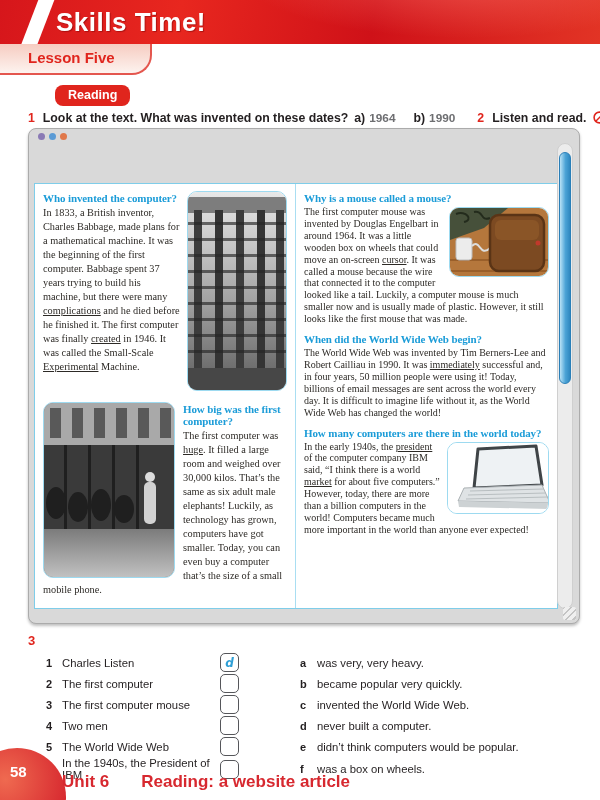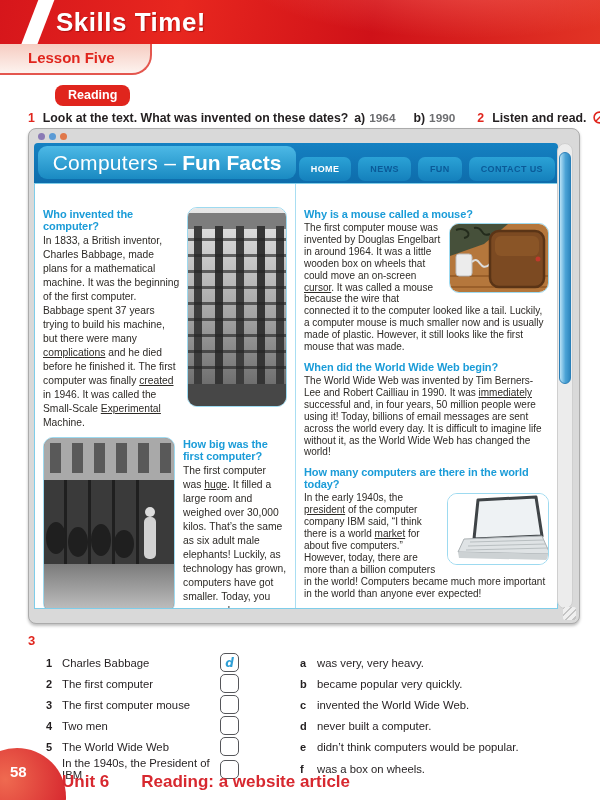--- a/index.html
+++ b/index.html
@@ -54,21 +54,21 @@
   .title-light { font-size:21px; font-weight:normal; letter-spacing:0.3px; }
   .title-bold { font-size:21px; font-weight:bold; margin-left:6px; }
   .nav { position:absolute; right:3px; bottom:2px; display:flex; gap:7px; }
   .nav-tab { height:24px; border-radius:7px; background:linear-gradient(180deg,#2ba2d6,#1480bc);
     color:#0a5a98; font-weight:bold; font-size:9px; letter-spacing:0.4px;
     display:flex; align-items:center; justify-content:center; padding:0 12px; cursor:pointer; }
   .nav-tab.active { color:#fff; }
 
   .site-content { position:absolute; top:40px; left:0; right:0; bottom:0;
     background:#fff; border:1px solid #7fcde9; display:flex; overflow:hidden; }
-  .col { width:50%; padding:21px 8px; overflow:hidden; }
+  .col { width:50%; padding:5px 8px; overflow:hidden;font-family:Liberation Serif, serif; }
   .col-left { border-right:1px solid #a9def2; }
 
   .sec-h { font-size:11px; font-weight:bold; color:#1b9cd8; margin:3px 0 2px; letter-spacing:-0.1px; }
   .body { font-size:10.3px; line-height:14px; color:#2d2a26; }
   .col-right .body { font-size:10px; line-height:11.9px; }
   .body u { text-underline-offset:1px; }
   .section { margin-bottom:5px; overflow:hidden; }
 
   .photo { border:1px solid #9ddaf0; border-radius:10px; overflow:hidden; background:#fff; }
   .ph-babbage { float:right; width:100px; height:200px; margin:2px 0 4px 7px; }
@@ -135,32 +135,20 @@
   </div>
 
   <div class="browser">
     <div class="dots">
       <span class="dot dot1"></span>
       <span class="dot dot2"></span>
       <span class="dot dot3"></span>
     </div>
 
     <div class="site">
-      <div class="site-header">
-        <div class="title-pill">
-          <span class="title-light">Computers –</span>
-          <span class="title-bold">Fun Facts</span>
-        </div>
-        <div class="nav">
-          <div class="nav-tab active">HOME</div>
-          <div class="nav-tab">NEWS</div>
-          <div class="nav-tab">FUN</div>
-          <div class="nav-tab">CONTACT US</div>
-        </div>
-      </div>
 
       <div class="site-content">
 
         <div class="col col-left">
           <div class="section">
             <div class="photo ph-babbage">
               <svg width="100" height="200" viewBox="0 0 100 200" preserveAspectRatio="none">
                 <defs>
                     <linearGradient id="bg1" x1="0" y1="0" x2="0" y2="1">
                   <stop offset="0" stop-color="#e8e8e8"></stop>
@@ -287,21 +275,21 @@
     <div class="resize-handle"></div>
   </div>
 
   <div class="ex3-head">
     <span class="red">3</span>
   </div>
 
   <div class="match">
     <div class="m-row">
       <span class="m-num">1</span>
-      <span class="m-text">Charles Babbage</span>
+      <span class="m-text">Charles Listen</span>
       <span>
           <span class="m-box">d</span>
         </span>
       <span></span>
       <span class="m-letter">a</span>
       <span class="m-opt">was very, very heavy.</span>
     </div>
     <div class="m-row">
       <span class="m-num">2</span>
       <span class="m-text">The first computer</span>

